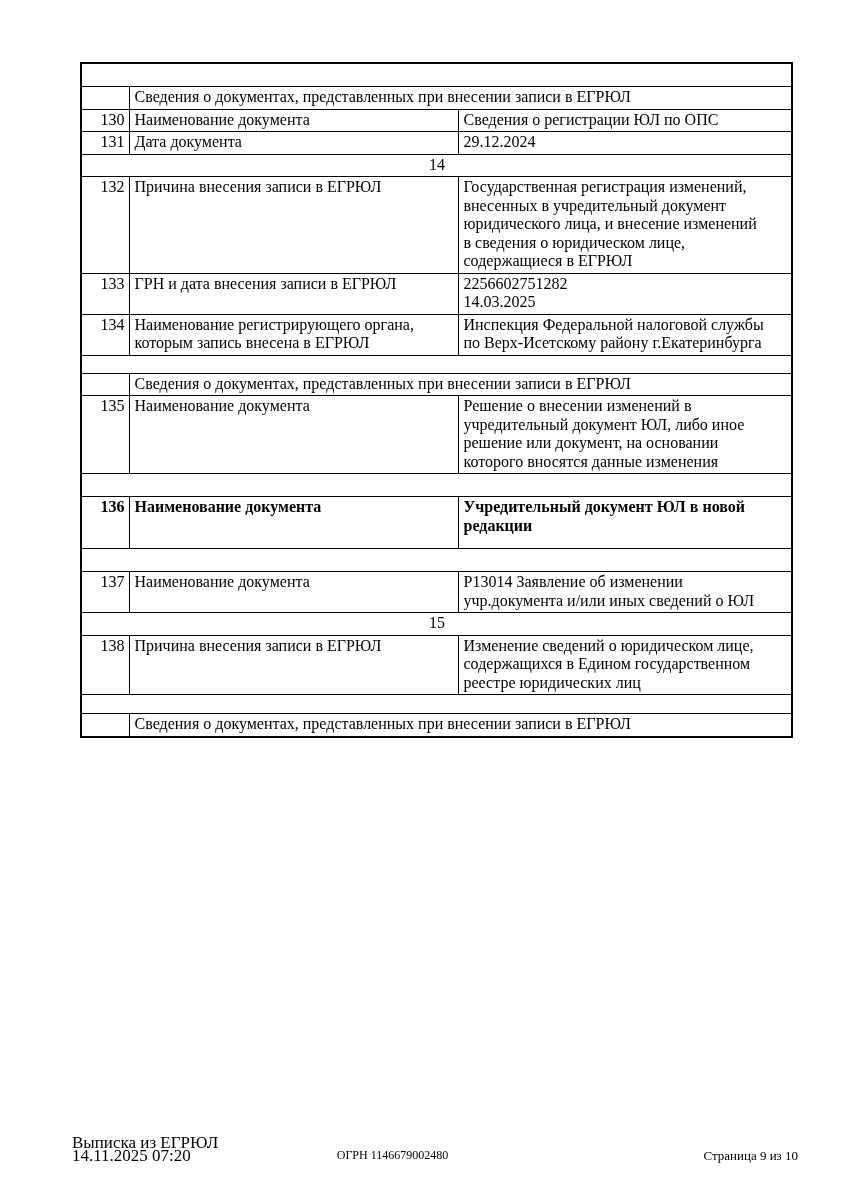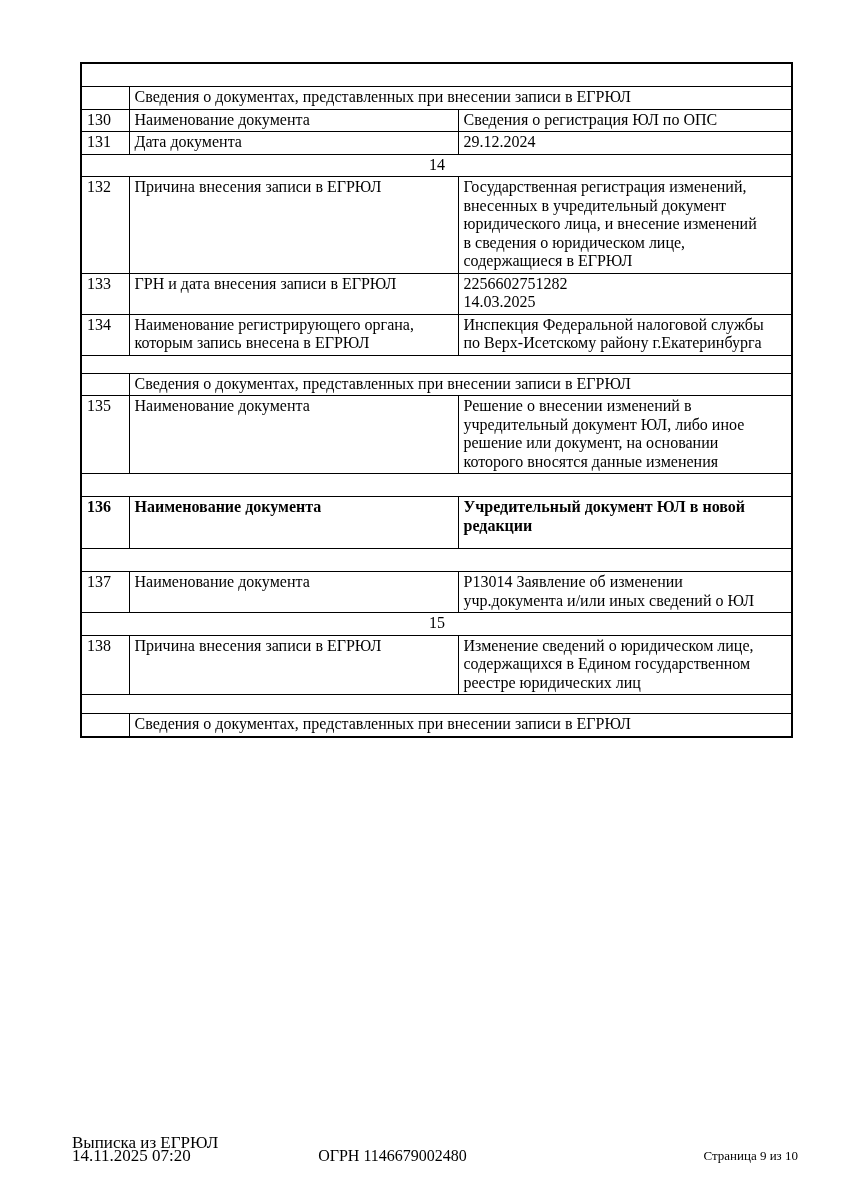--- a/index.html
+++ b/index.html
@@ -32,21 +32,21 @@
     font-size: 16px;
     line-height: 18.5px;
     padding: 1px 4px 2px 5px;
     vertical-align: top;
     white-space: pre-line;
     word-wrap: break-word;
     overflow: hidden;
     margin-top: 33px;
   }
   td.num {
-    text-align: left;
+    text-align: right;
     padding-left: 1px;
     padding-right: 1px;
   }
   td.group-cell {
     text-align: center;
     font-weight: normal;
   }
   tr.spacer td {
     padding: 0;
   }
@@ -68,21 +68,21 @@
     top: 1136px;
     font-size: 17px;
     line-height: 13px;
   }
   .footer-center {
     position: absolute;
     left: 0;
     top: 1149px;
     width: 785px;
     text-align: center;
-    font-size: 16px;
+    font-size: 12px;
     line-height: 13px;
   }
   .footer-right {
     position: absolute;
     right: 50px;
     top: 1149px;
     font-size: 13px;
     line-height: 13px;
   }
 </style>
@@ -104,21 +104,21 @@
     </tr>
 
     <tr>
       <td class="num"></td>
       <td colspan="2">Сведения о документах, представленных при внесении записи в ЕГРЮЛ</td>
     </tr>
 
     <tr>
       <td class="num">130</td>
       <td>Наименование документа</td>
-      <td>Сведения о регистрация ЮЛ по ОПС</td>
+      <td>Сведения о регистрации ЮЛ по ОПС</td>
     </tr>
 
     <tr>
       <td class="num">131</td>
       <td>Дата документа</td>
       <td>29.12.2024</td>
     </tr>
 
     <tr>
       <td colspan="3" class="group-cell">14</td>

